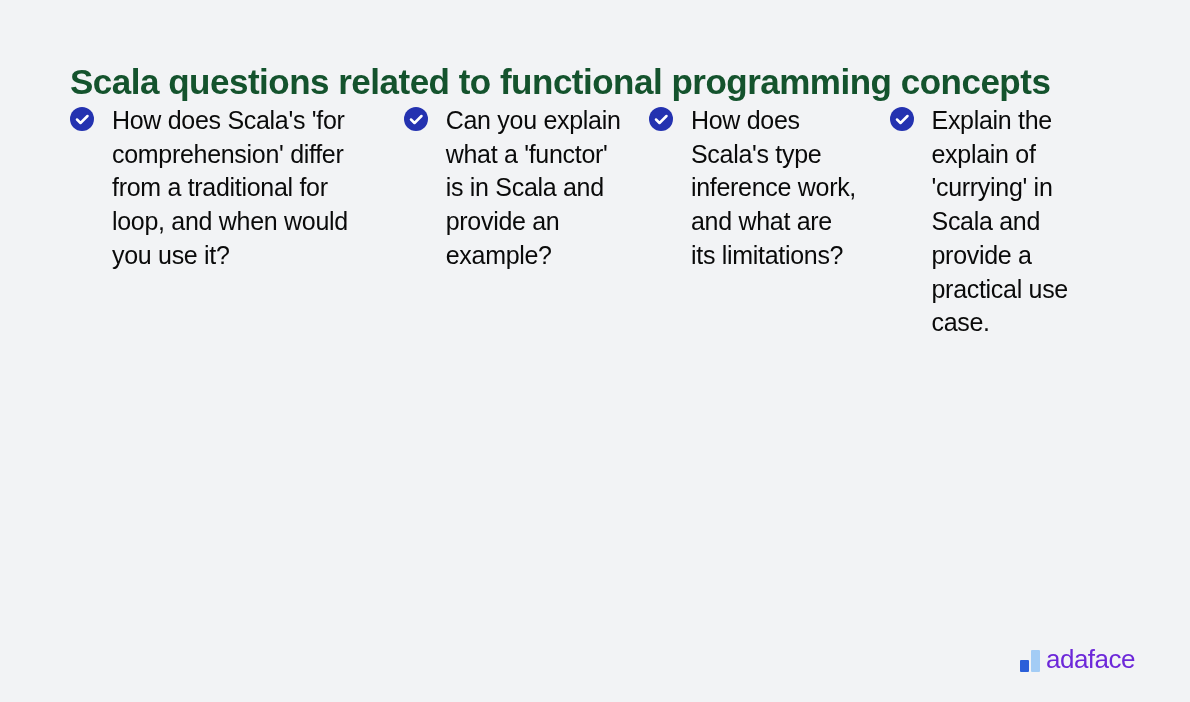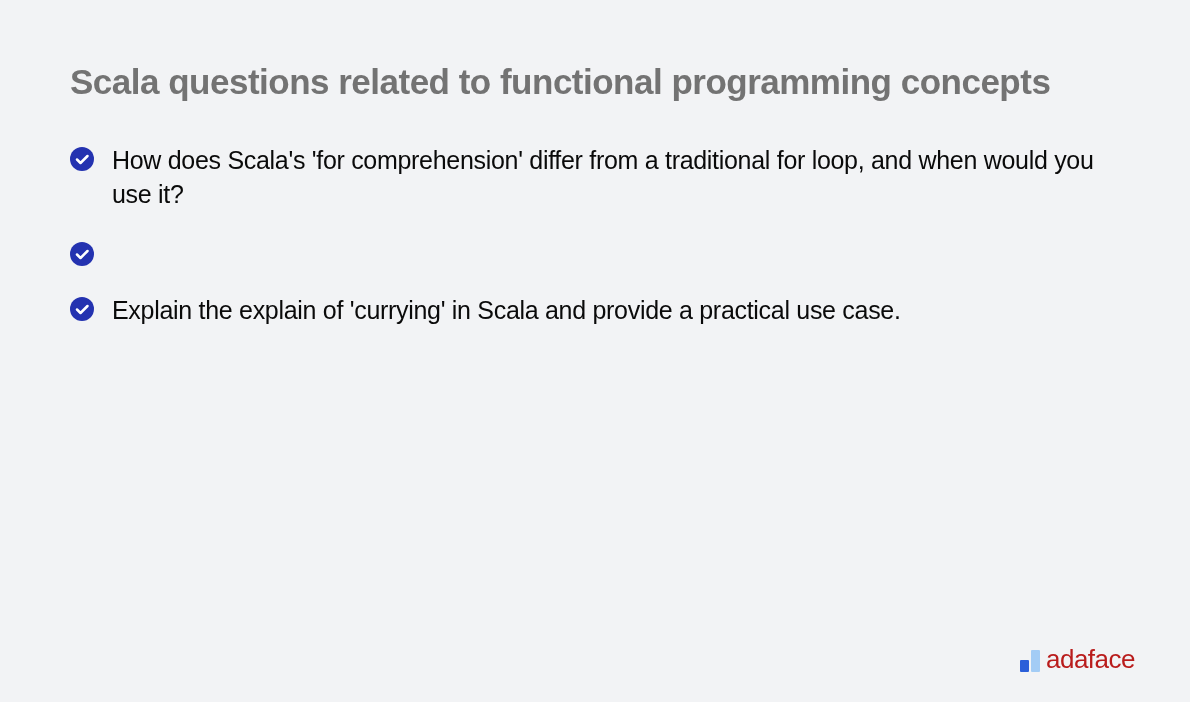--- a/index.html
+++ b/index.html
@@ -9,30 +9,28 @@
     }
     body {
       width: 1190px;
       height: 702px;
       background: #f2f3f5;
       font-family: -apple-system, BlinkMacSystemFont, 'Segoe UI', Helvetica, Arial, sans-serif;
       padding: 60px 70px 50px 70px;
       position: relative;
     }
     .title {
-      color: #737373;
+      color: #14532d;
       font-size: 35px;
       font-weight: 700;
       line-height: 1.25;
-      margin-bottom: 40px;
       letter-spacing: -0.5px;
     }
     .questions {
       display: flex;
-      flex-direction: column;
       gap: 28px;
     }
     .question-item {
       display: flex;
       align-items: flex-start;
       gap: 18px;
     }
     .check-icon {
       flex-shrink: 0;
       width: 24px;
@@ -65,21 +63,21 @@
     }
     .logo-bars .bar1 {
       height: 12px;
       background: #2b5fd9;
     }
     .logo-bars .bar2 {
       height: 22px;
       background: #a3ccf5;
     }
     .logo-text {
-      color: #b91c1c;
+      color: #6d28d9;
       font-size: 26px;
       font-weight: 500;
       letter-spacing: -0.5px;
       line-height: 1;
       padding-bottom: 0px;
     }
   </style>
 </head>
 <body>
 
@@ -96,23 +94,33 @@
     <span class="question-text">How does Scala's 'for comprehension' differ from a traditional for loop, and when would you use it?</span>
   </div>
 
   <div class="question-item">
     <span class="check-icon">
       <svg viewBox="0 0 24 24" width="24" height="24">
         <circle cx="12" cy="12" r="12" fill="#2432b0"></circle>
         <path d="M7 12.5 L10.5 16 L17.5 9" stroke="#ffffff" stroke-width="2.5" fill="none" stroke-linecap="round" stroke-linejoin="round"></path>
       </svg>
     </span>
+    <span class="question-text">Can you explain what a 'functor' is in Scala and provide an example?</span>
   </div>
 
 
+  <div class="question-item">
+    <span class="check-icon">
+      <svg viewBox="0 0 24 24" width="24" height="24">
+        <circle cx="12" cy="12" r="12" fill="#2432b0"></circle>
+        <path d="M7 12.5 L10.5 16 L17.5 9" stroke="#ffffff" stroke-width="2.5" fill="none" stroke-linecap="round" stroke-linejoin="round"></path>
+      </svg>
+    </span>
+    <span class="question-text">How does Scala's type inference work, and what are its limitations?</span>
+  </div>
 
   <div class="question-item">
     <span class="check-icon">
       <svg viewBox="0 0 24 24" width="24" height="24">
         <circle cx="12" cy="12" r="12" fill="#2432b0"></circle>
         <path d="M7 12.5 L10.5 16 L17.5 9" stroke="#ffffff" stroke-width="2.5" fill="none" stroke-linecap="round" stroke-linejoin="round"></path>
       </svg>
     </span>
     <span class="question-text">Explain the explain of 'currying' in Scala and provide a practical use case.</span>
   </div>

